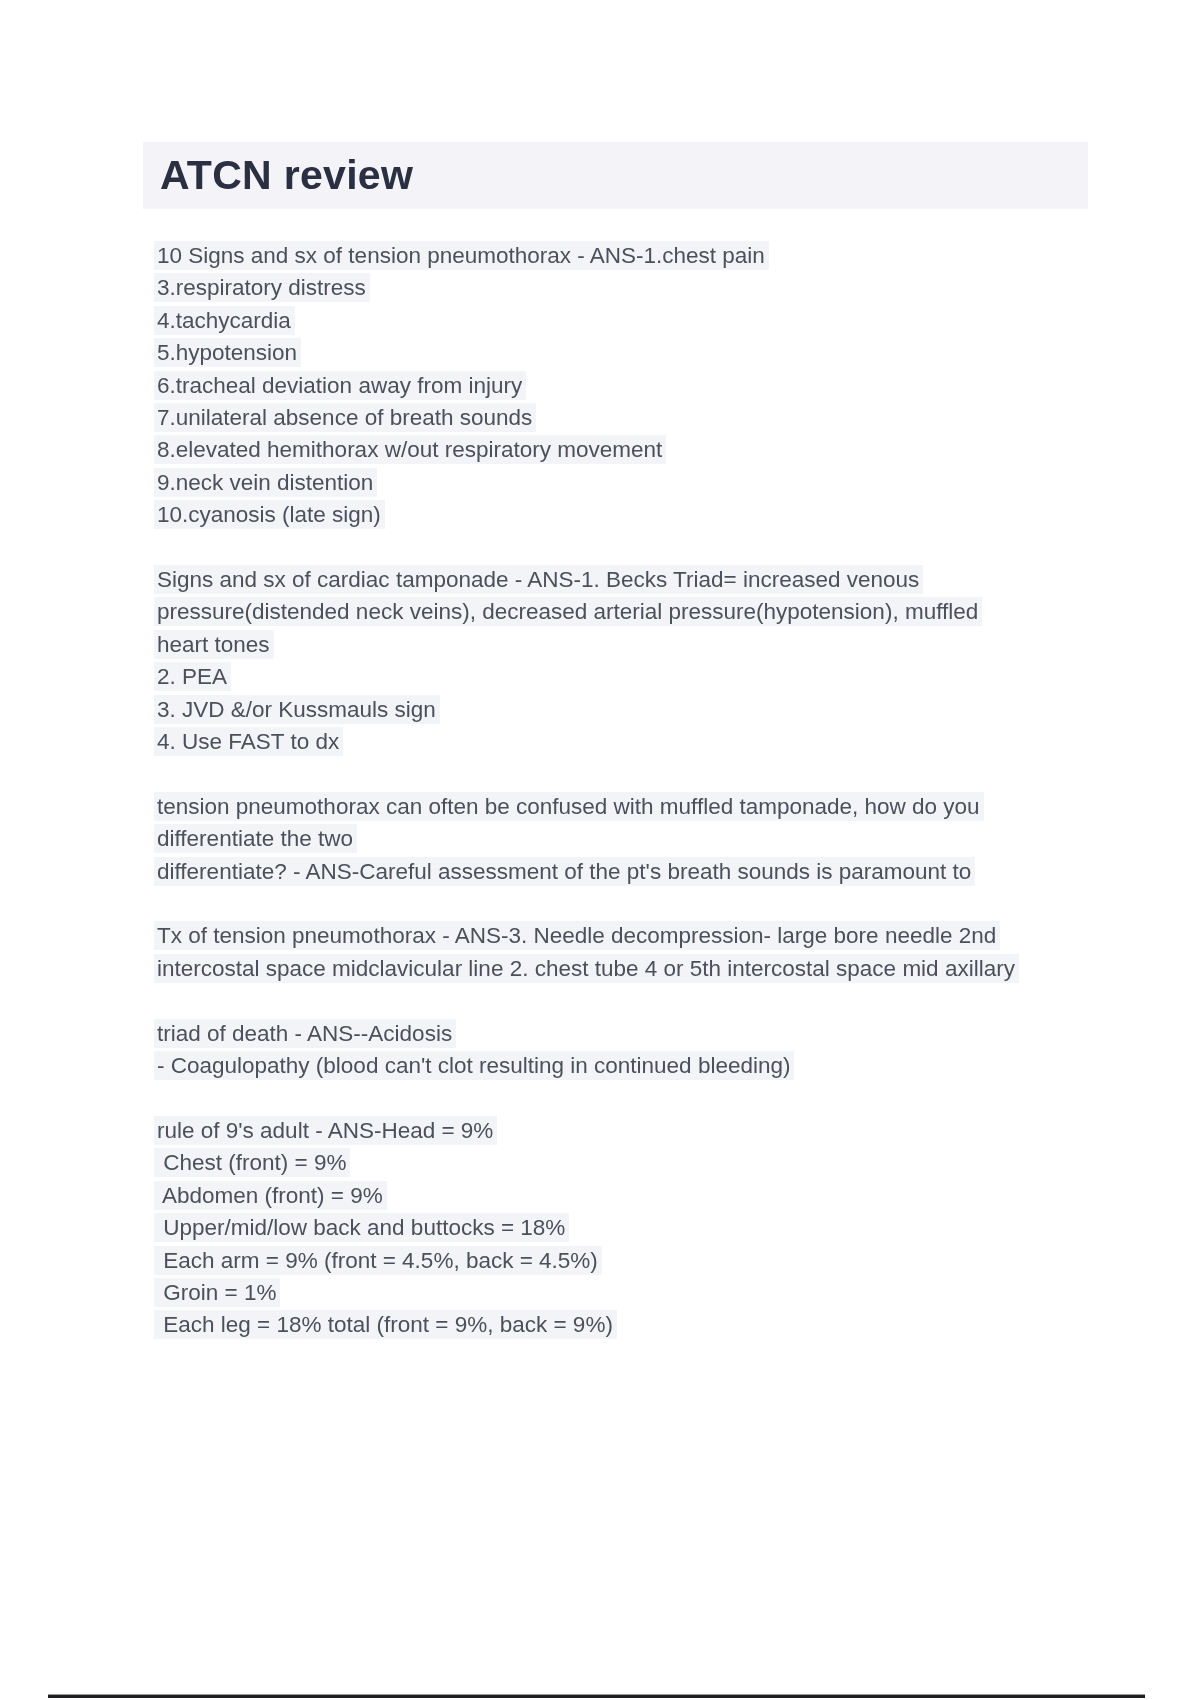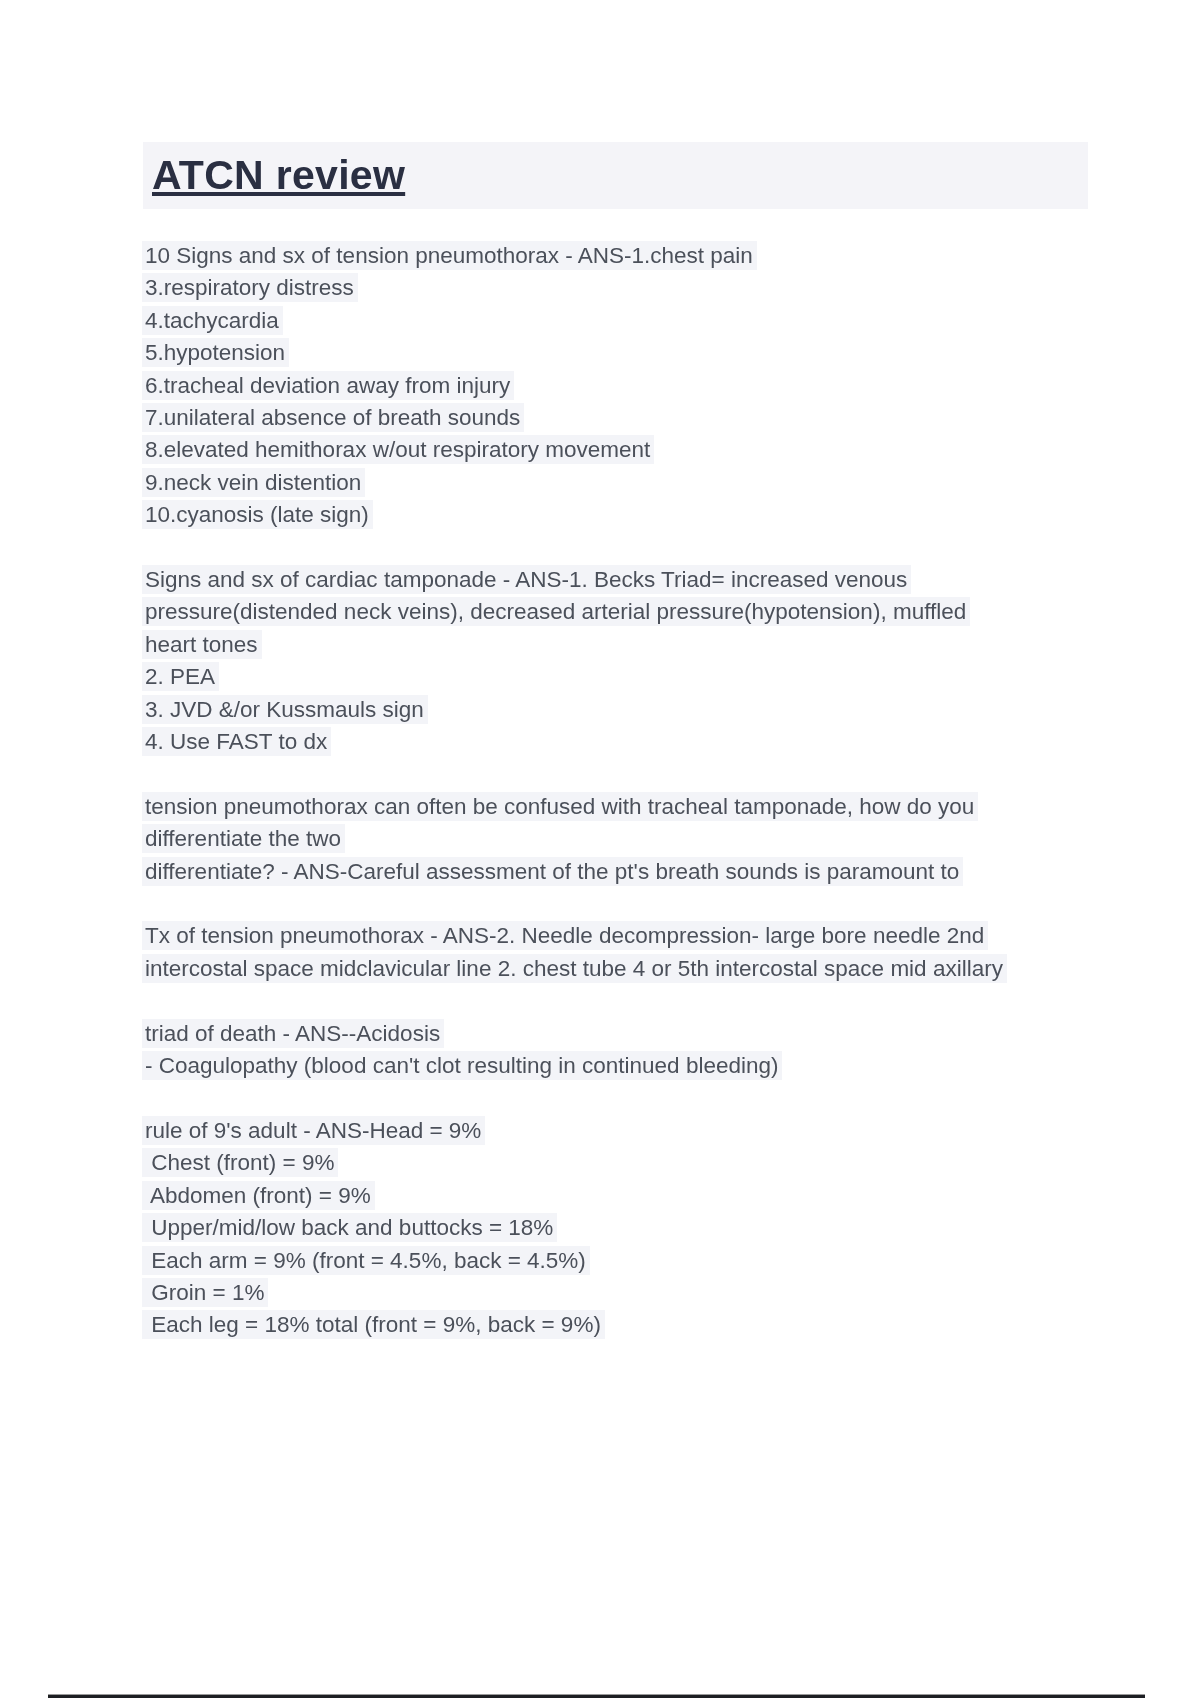--- a/index.html
+++ b/index.html
@@ -22,39 +22,38 @@
     position: absolute;
     left: 143px;
     top: 142px;
     width: 945px;
     height: 67px;
     background: var(--title-band-bg);
     display: flex;
     align-items: center;
   }
   .title-band h1 {
-    margin: 0;
+    margin: 8px;
     padding-left: 9px;
     font-size: 41px;
     font-weight: 700;
     color: var(--title-text);
     letter-spacing: 0.3px;
-    text-decoration: underline;
   }
   .doc-body {
     position: absolute;
     left: 145px;
     top: 240px;
     width: 940px;
     font-size: 22.5px;
     line-height: 32.4px;
     color: var(--body-text);
   }
   .paragraph { margin: 0 0 32.4px 0; }
-  .line { white-space: pre; }
+  .line { white-space: pre; margin-left: 12px; }
   .hl {
     background: var(--highlight-bg);
     padding: 2px 4px 2px 3px;
     margin-left: -3px;
   }
   .page-edge {
     position: absolute;
     left: 48px;
     top: 1694px;
     width: 1097px;
@@ -85,26 +84,26 @@
       </div>
       <div class="paragraph">
         <div class="line"><span class="hl">Signs and sx of cardiac tamponade - ANS-1. Becks Triad= increased venous</span></div>
         <div class="line"><span class="hl">pressure(distended neck veins), decreased arterial pressure(hypotension), muffled</span></div>
         <div class="line"><span class="hl">heart tones</span></div>
         <div class="line"><span class="hl">2. PEA</span></div>
         <div class="line"><span class="hl">3. JVD &amp;/or Kussmauls sign</span></div>
         <div class="line"><span class="hl">4. Use FAST to dx</span></div>
       </div>
       <div class="paragraph">
-        <div class="line"><span class="hl">tension pneumothorax can often be confused with tracheal tamponade, how do you</span></div>
+        <div class="line"><span class="hl">tension pneumothorax can often be confused with muffled tamponade, how do you</span></div>
         <div class="line"><span class="hl">differentiate the two</span></div>
         <div class="line"><span class="hl">differentiate? - ANS-Careful assessment of the pt's breath sounds is paramount to</span></div>
       </div>
       <div class="paragraph">
-        <div class="line"><span class="hl">Tx of tension pneumothorax - ANS-2. Needle decompression- large bore needle 2nd</span></div>
+        <div class="line"><span class="hl">Tx of tension pneumothorax - ANS-3. Needle decompression- large bore needle 2nd</span></div>
         <div class="line"><span class="hl">intercostal space midclavicular line 2. chest tube 4 or 5th intercostal space mid axillary</span></div>
       </div>
       <div class="paragraph">
         <div class="line"><span class="hl">triad of death - ANS--Acidosis</span></div>
         <div class="line"><span class="hl">- Coagulopathy (blood can't clot resulting in continued bleeding)</span></div>
       </div>
       <div class="paragraph">
         <div class="line"><span class="hl">rule of 9's adult - ANS-Head = 9%</span></div>
         <div class="line"><span class="hl"> Chest (front) = 9%</span></div>
         <div class="line"><span class="hl"> Abdomen (front) = 9%</span></div>

